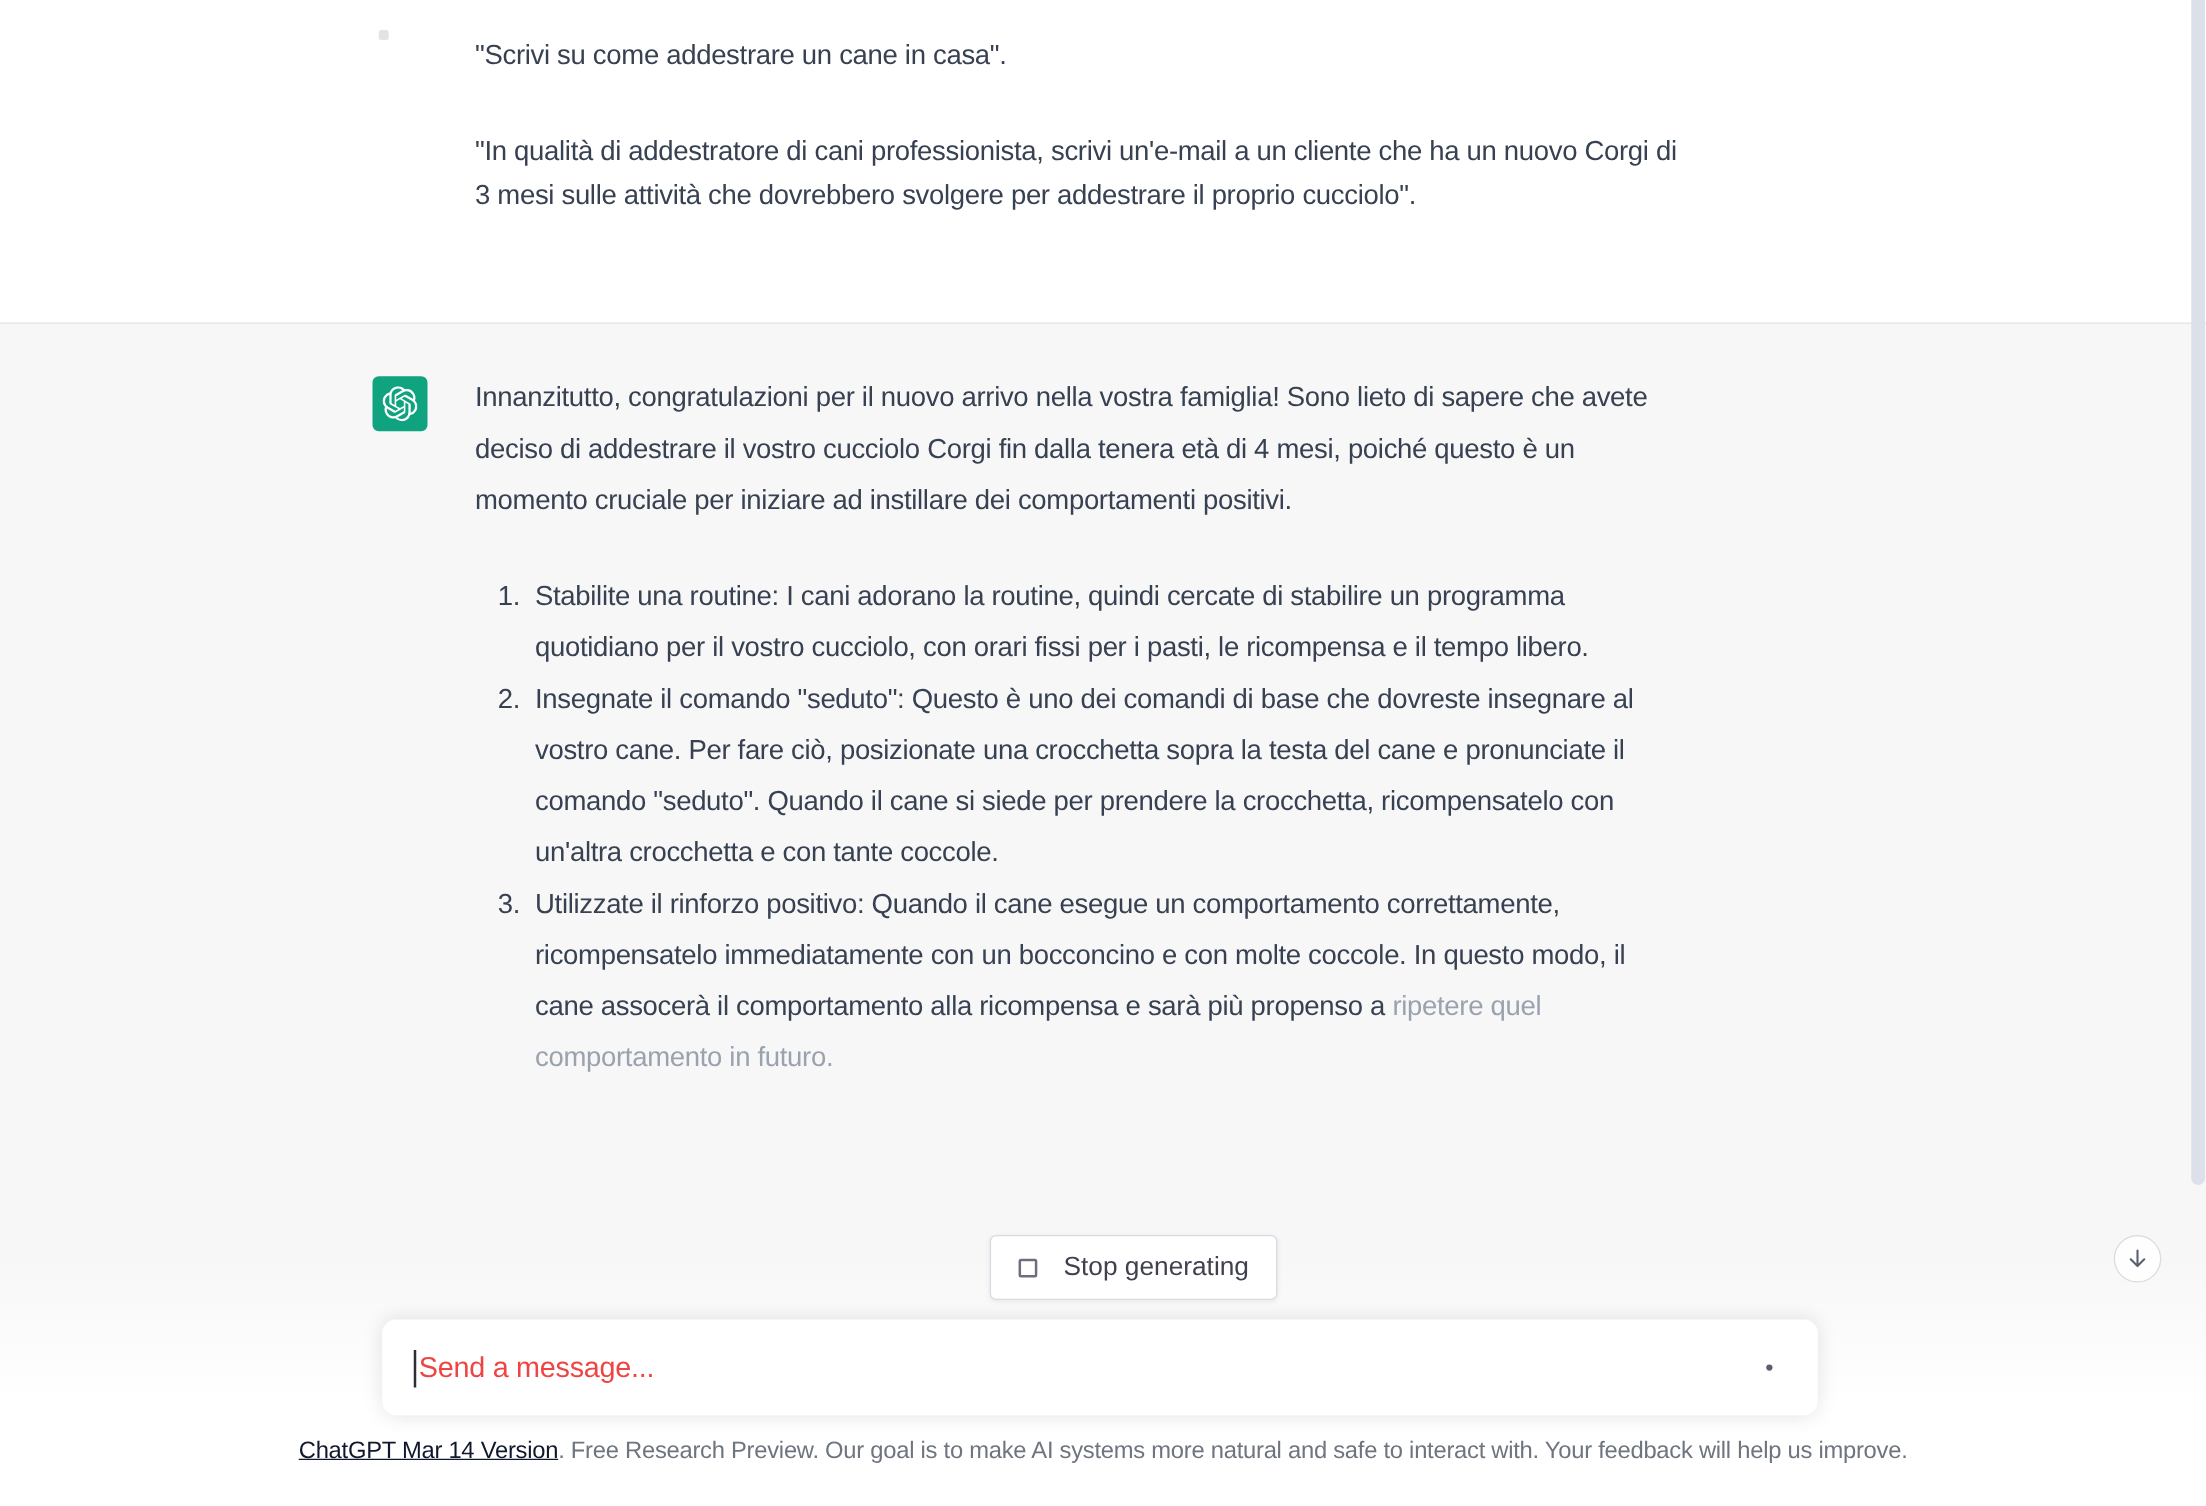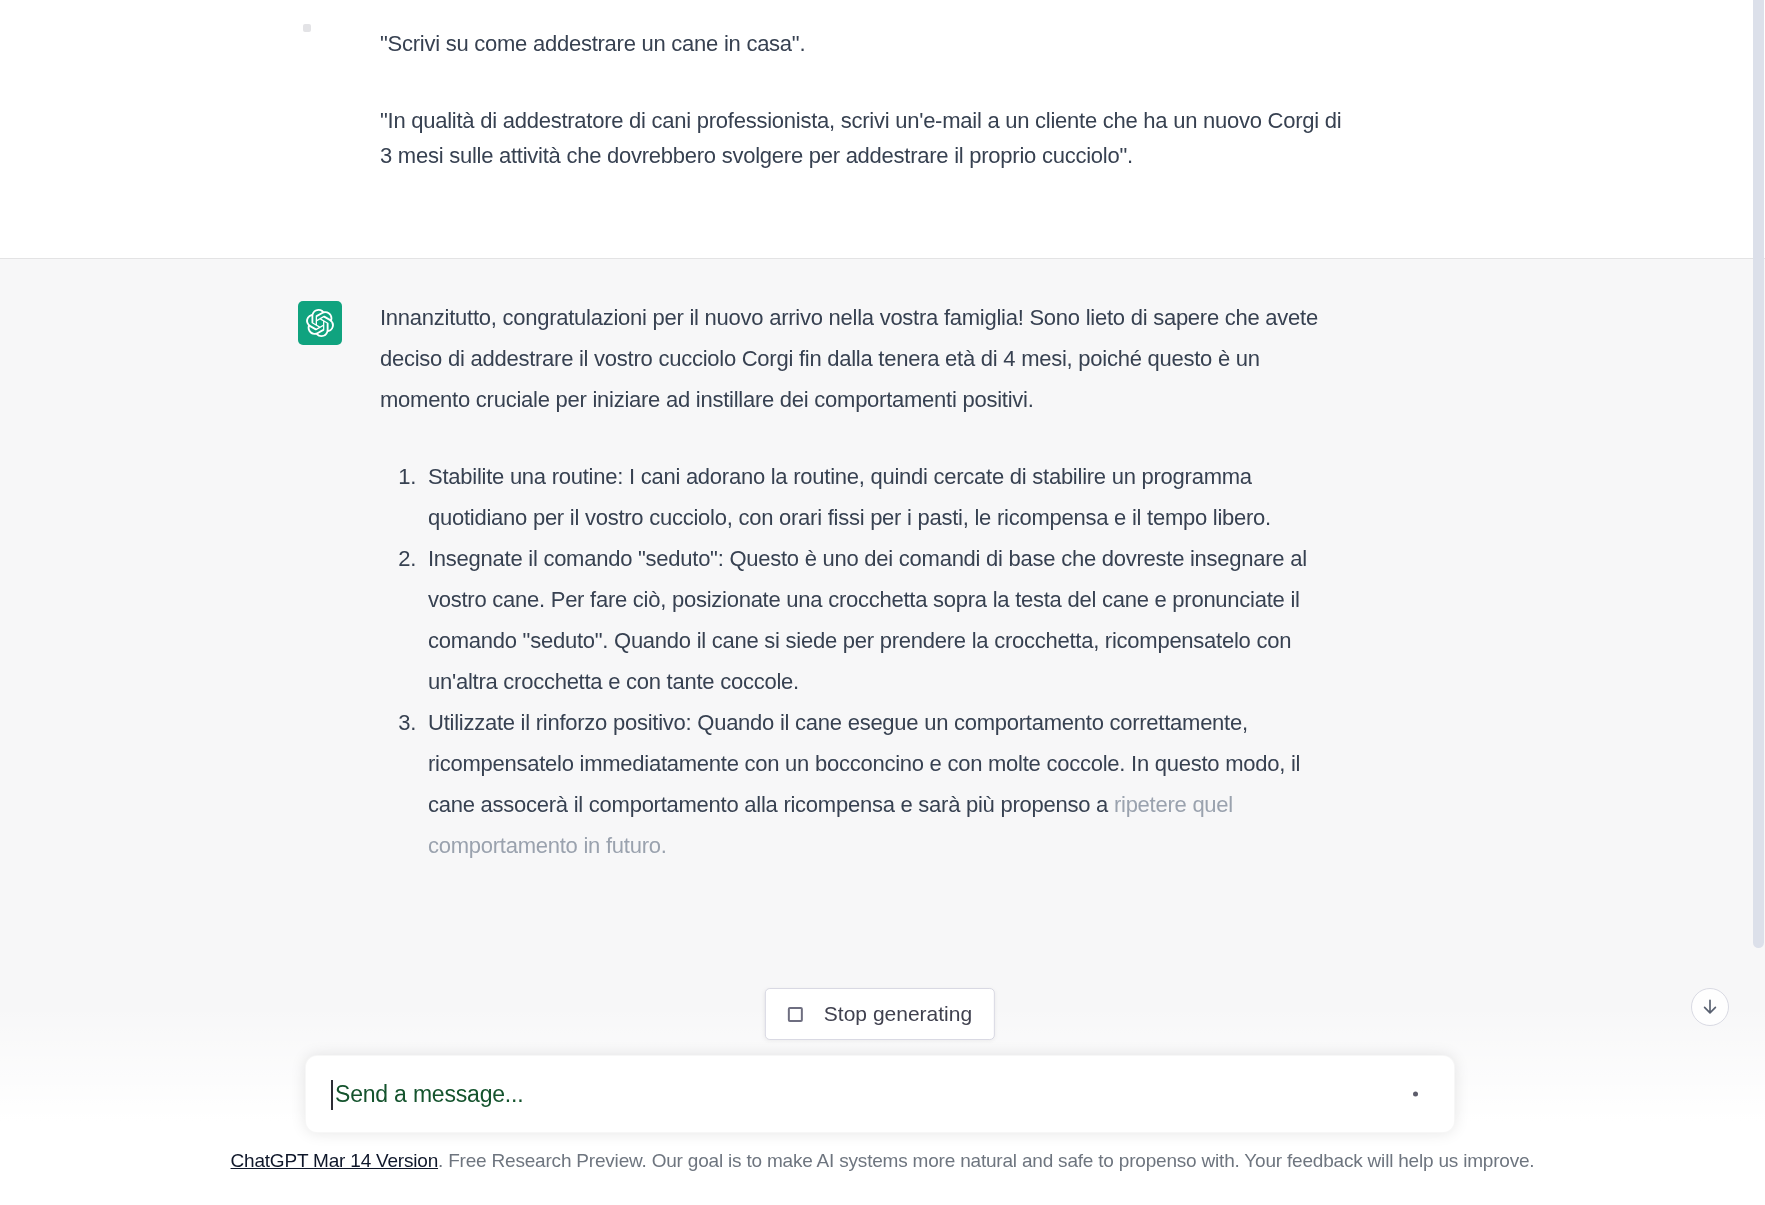--- a/index.html
+++ b/index.html
@@ -83,21 +83,21 @@
     left: 0; top: 1005px;
     width: 100%; height: 200px;
     background: linear-gradient(180deg, rgba(255,255,255,0) 0%, #ffffff 58%);
     z-index: 5;
     pointer-events: none;
   }
 
   
   .stop-btn {
     position: absolute;
-    left: 880px; top: 988px;
+    left: 907px; top: 988px;
     transform: translateX(-50%);
     height: 52px;
     padding: 0 22px;
     display: flex;
     align-items: center;
     gap: 21px;
     background: #ffffff;
     border: 1px solid #d9d9e3;
     border-radius: 5px;
     box-shadow: 0 1px 4px rgba(0,0,0,0.06);
@@ -134,21 +134,21 @@
     width: 2px; height: 30px;
     background: #2d2d35;
     animation: blink 1.1s steps(1) infinite;
   }
   @keyframes blink { 50% { opacity: 0; } }
   .composer .placeholder {
     position: absolute;
     left: 29px; top: 50%;
     transform: translateY(-50%);
     font-size: 23px;
-    color: #14532d;
+    color: #ef4444;
     letter-spacing: -0.2px;
   }
   .composer .gen-dot {
     position: absolute;
     right: 36px; top: 50%;
     transform: translateY(-50%);
     width: 5px; height: 5px;
     border-radius: 50%;
     background: #5d5d6b;
   }
@@ -233,21 +233,21 @@
     <span>Stop generating</span>
   </button>
 
   <div class="composer">
     <div class="caret"></div>
     <span class="placeholder">Send a message...</span>
     <span class="gen-dot"></span>
   </div>
 
   <div class="page-footer">
-    <a>ChatGPT Mar 14 Version</a><span>. Free Research Preview. Our goal is to make AI systems more natural and safe to propenso with. Your feedback will help us improve.</span>
+    <a>ChatGPT Mar 14 Version</a><span>. Free Research Preview. Our goal is to make AI systems more natural and safe to interact with. Your feedback will help us improve.</span>
   </div>
 
   <button class="scroll-down">
     <svg viewBox="0 0 24 24">
         <path d="M12 4v14M5.5 12.5 12 19l6.5-6.5" stroke-linecap="round" stroke-linejoin="round"></path>
       </svg>
   </button>
 
   <div class="scrollbar-thumb"></div>
 

